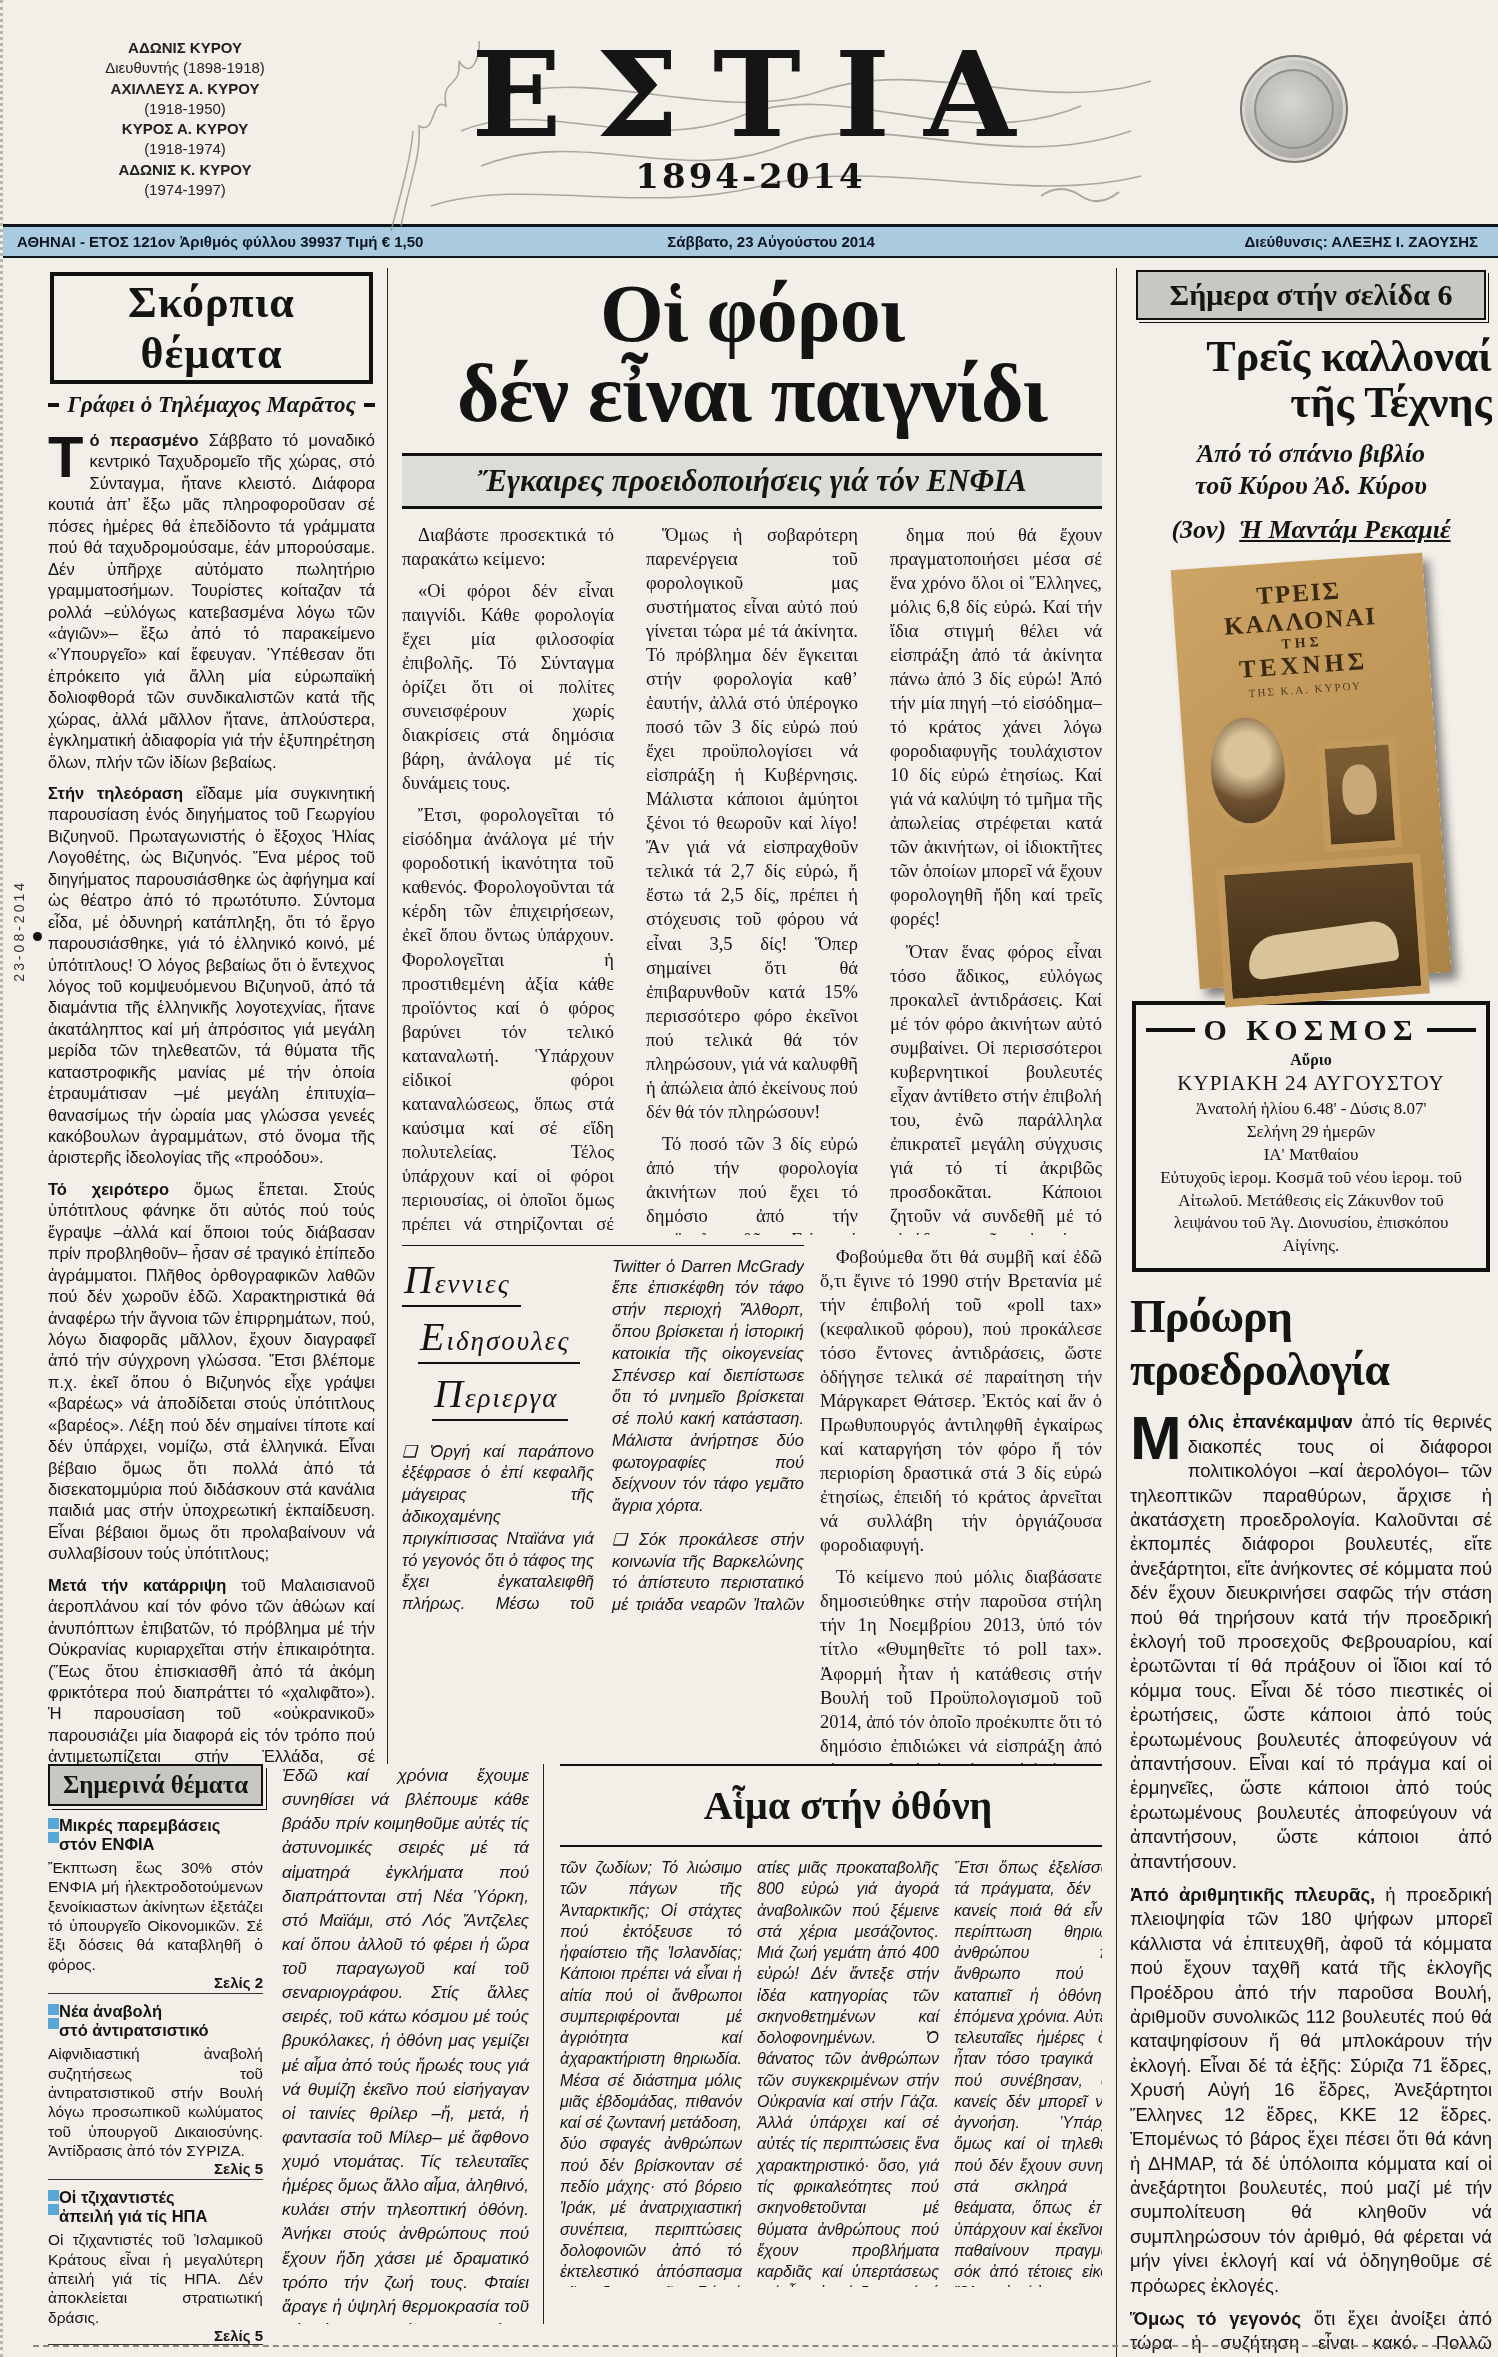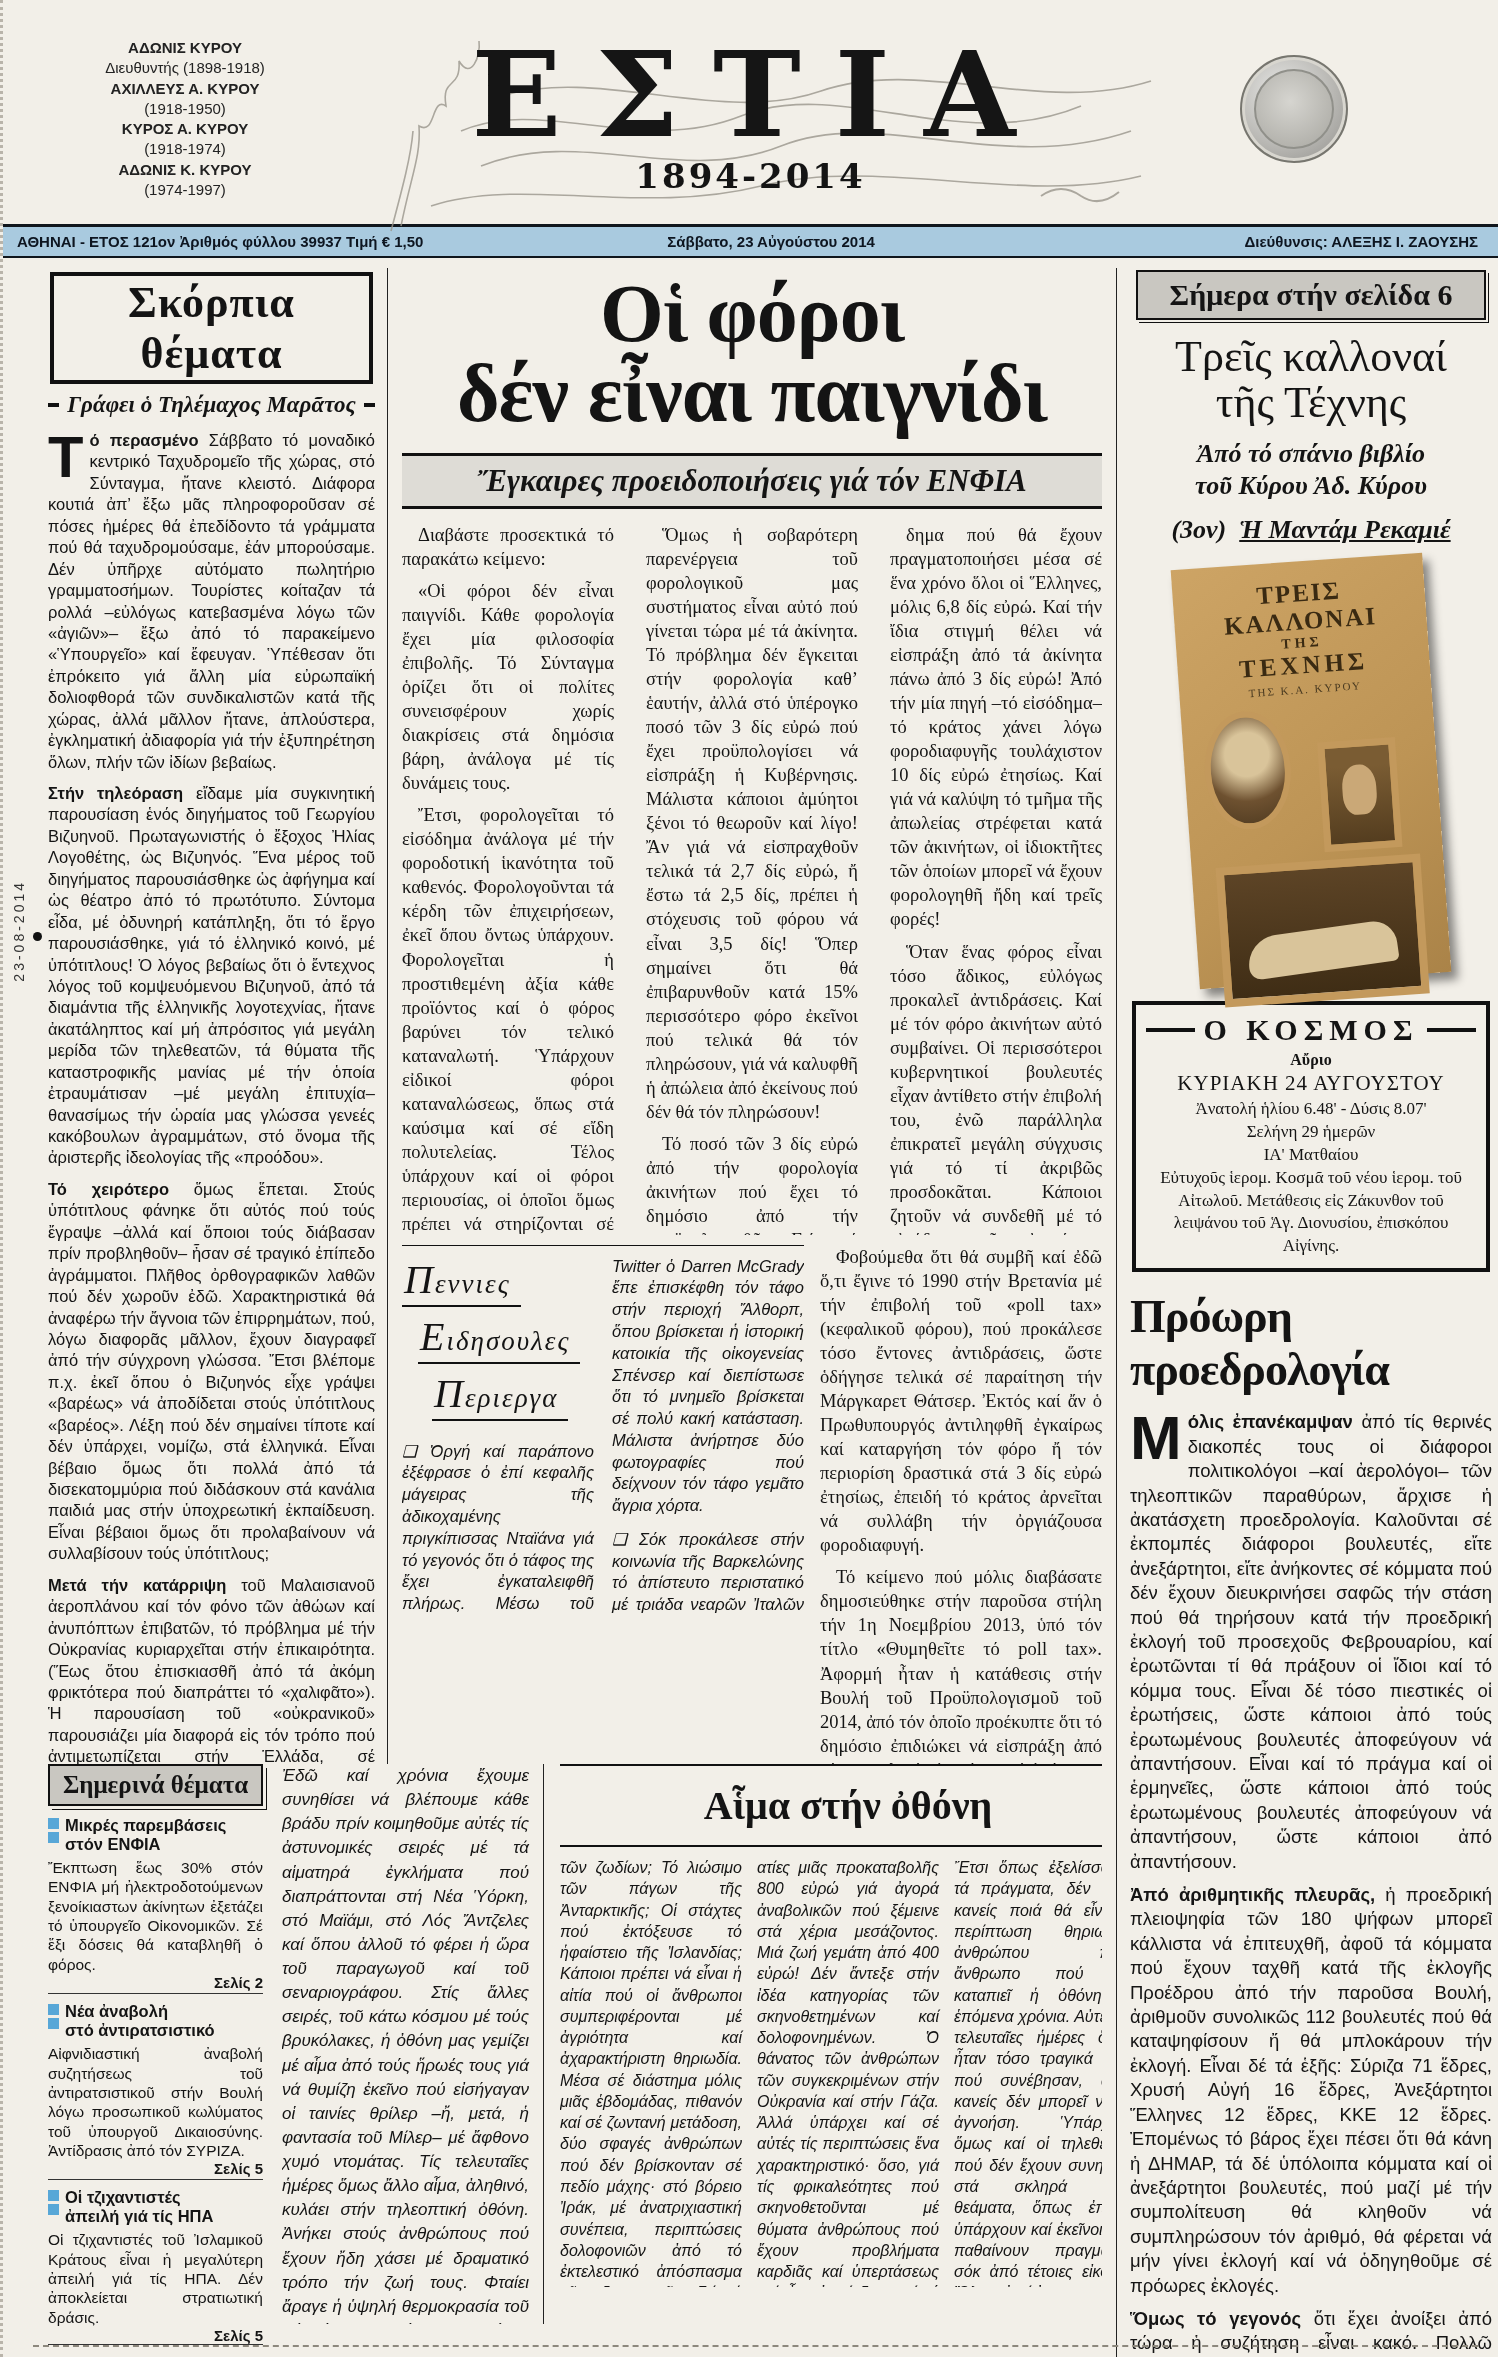--- a/index.html
+++ b/index.html
@@ -86,31 +86,31 @@
     border-bottom:2px solid #111; padding:16px 0; margin-bottom:10px;}
   .aima .acols{ display:grid; grid-template-columns:1fr 1fr 1fr; column-gap:15px;
     font-family:"Liberation Sans",sans-serif; font-style:italic; font-size:16px; line-height:1.33;
     text-align:justify; height:430px; overflow:hidden;}
   
   .simbox-wrap{ width:215px; }
   .simbox{ border:2.5px solid #111; background:#c9c7c1; text-align:center; padding:5px 4px; margin-bottom:10px;
     box-shadow:3px 3px 0 #f2efe8, 4px 4px 0 #111;}
   .simbox h3{ font-size:25px; font-weight:bold; }
   .sitem{ margin-bottom:8px; border-bottom:1px solid #333; padding-bottom:2px;}
-  .sititle{ display:flex; gap:6px; font-family:"Liberation Sans",sans-serif; font-weight:bold;
+  .sititle{ display:flex; font-family:"Liberation Sans",sans-serif; font-weight:bold;
     font-size:16.5px; line-height:1.15; margin-bottom:4px;}
   .bullets{ display:flex; flex-direction:column; gap:3px; padding-top:2px;}
   .bullets i{ width:11px; height:11px; background:#58a7d7; display:block;}
   .sibody{ font-family:"Liberation Sans",sans-serif; font-size:15.5px; line-height:1.25; text-align:justify;}
   .sipage{ text-align:right; font-family:"Liberation Sans",sans-serif; font-weight:bold; font-size:15px; }
   
   .todaybox{ border:2px solid #111; background:#c9c7c1; text-align:center; padding:6px 16px;
     margin:2px 6px 14px 6px; box-shadow:2px 2px 0 #f2efe8,3px 3px 0 #111;}
   .todaybox h3{ font-size:30px; font-weight:bold;}
-  .treis{ text-align:center; font-weight:normal; font-size:44px; line-height:1.05; margin-bottom:12px;}
+  .treis{ text-align:right; font-weight:bold; font-size:44px; line-height:1.05; margin-bottom:12px;}
   .fromtext{ text-align:center; font-weight:bold; font-style:italic; font-size:26px; line-height:1.2; margin-bottom:14px;}
   .part{ text-align:center; font-weight:bold; font-style:italic; font-size:26px; margin-bottom:16px;}
   .part .pt-title{ text-decoration:underline; }
   .bookwrap{ display:flex; justify-content:center; margin-bottom:20px; }
   .book{ width:252px; height:420px; transform:rotate(-4deg); padding:18px 14px;
     background:linear-gradient(145deg,#cda465,#bd9455 60%,#aa8348); box-shadow:6px 8px 10px rgba(0,0,0,.45);
     font-family:"Liberation Serif",serif; }
   .book .bt1{ text-align:center; color:#3a2a12; font-weight:bold; font-size:25px; letter-spacing:2px;}
   .book .bt2{ text-align:center; color:#3a2a12; font-weight:bold; font-size:14px; letter-spacing:4px;}
   .book .bt3{ text-align:center; color:#3a2a12; font-weight:bold; font-size:25px; letter-spacing:4px;}

